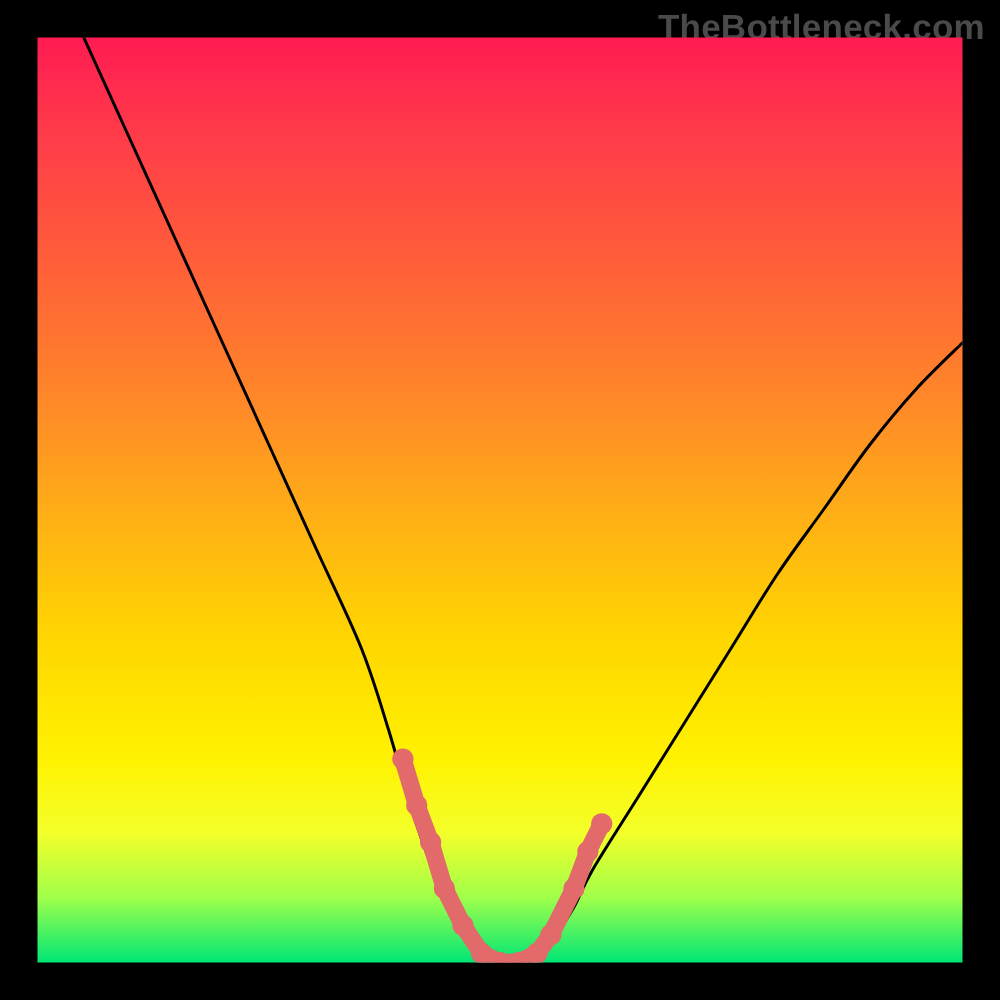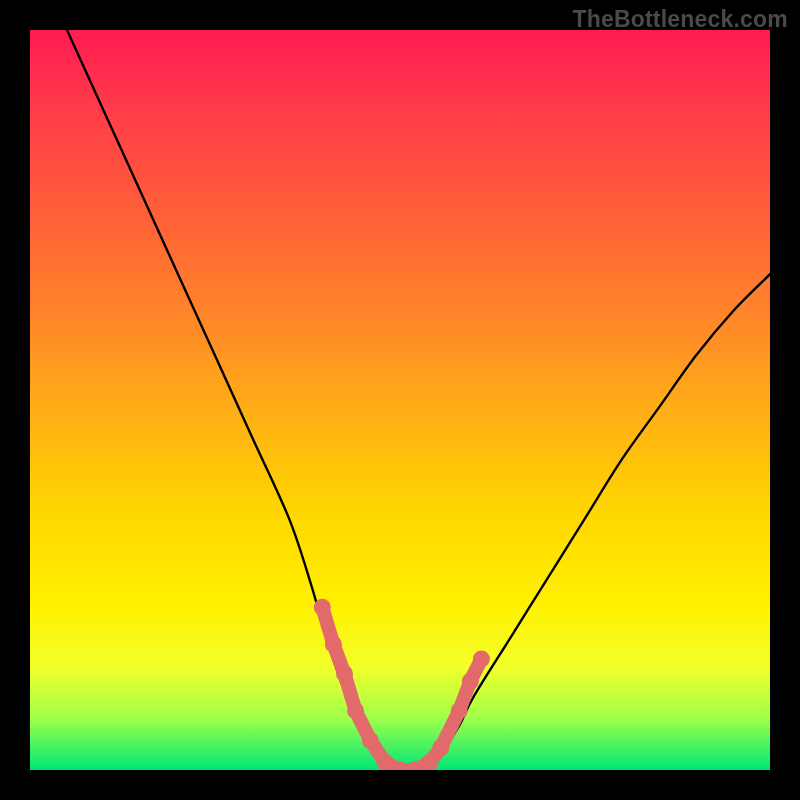--- a/index.html
+++ b/index.html
@@ -38,21 +38,21 @@
       #f3ff2a 86%,
       #9fff4a 93%,
       #00e676 100%
     );
   }
   .watermark {
     position: absolute;
     top: 6px;
     right: 12px;
     color: #4a4a4a;
-    font-size: 23px;
+    font-size: 28px;
     font-weight: 600;
     letter-spacing: 0.2px;
     user-select: none;
   }
   svg.curve {
     position: absolute;
     left: 0;
     top: 0;
     width: 740px;
     height: 740px;

